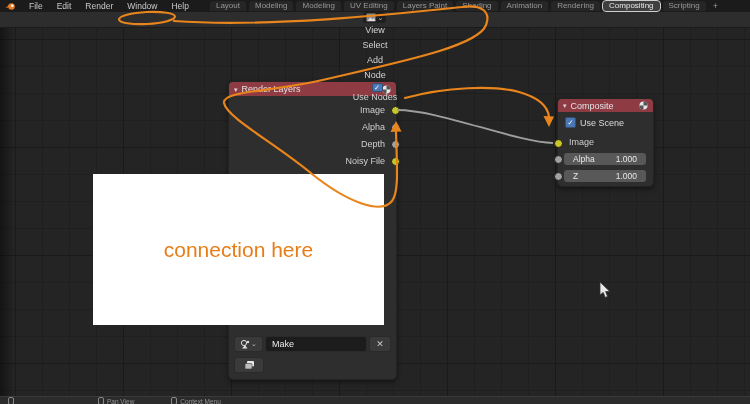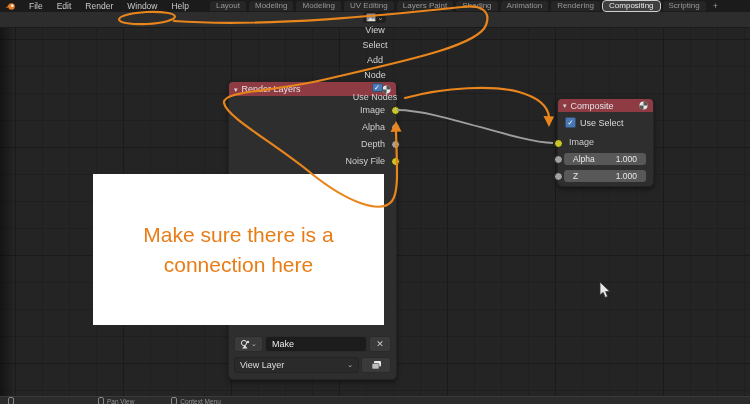--- a/index.html
+++ b/index.html
@@ -162,24 +162,20 @@
           <circle cx="4" cy="4" r="2.6" fill="none" stroke="#ddd" stroke-width="1"></circle>
           <circle cx="8" cy="3" r="1.2" fill="#ddd"></circle>
           <path d="M2 9.5 L5 6 L7.5 9.5 Z" fill="#ddd"></path>
         </svg>
         <span class="chev">⌄</span>
       </div>
       <div class="scene-field">Make</div>
       <div class="wbtn x-btn">✕</div>
     </div>
     <div class="rl-row" style="top:275px;">
-      <div class="dropdown">
-        <span class="dd-label">View Layer</span>
-        <span class="chev">⌄</span>
-      </div>
       <div class="wbtn" style="width:28px;">
         <svg width="11" height="10" viewBox="0 0 11 10">
           <rect x="3" y="1" width="7" height="5.5" rx="1" fill="#e8e8e8"></rect>
           <rect x="1" y="3.5" width="7" height="5.5" rx="1" fill="#bdbdbd" stroke="#3a3a3a" stroke-width="0.6"></rect>
         </svg>
       </div>
     </div>
   </div>
 
   <div class="node" style="left:557px;top:98px;width:95px;height:87px;">
@@ -187,21 +183,21 @@
       <span class="tri">▾</span>
       <span class="hdr-title">Composite</span>
       <svg class="sphere-icon" viewBox="0 0 10 10">
         <circle cx="5" cy="5" r="4.5" fill="#e6e6e6"></circle>
         <path d="M5 5 L5 0.5 A4.5 4.5 0 0 1 9.5 5 Z" fill="#555"></path>
         <path d="M5 5 L0.5 5 A4.5 4.5 0 0 0 5 9.5 Z" fill="#555"></path>
       </svg>
     </div>
     <div style="position:absolute;left:7px;top:18px;display:flex;align-items:center;">
       <span class="checkbox" style="margin:0 4px 0 0;">✓</span>
-      <span style="font-size:9px;color:#dcdcdc;">Use Select</span>
+      <span style="font-size:9px;color:#dcdcdc;">Use Scene</span>
     </div>
     <span class="in-label" style="top:37px;">Image</span>
     <div class="val-field" style="top:54px;">
       <span>Alpha</span>
       <span>1.000</span>
     </div>
     <div class="val-field" style="top:71px;">
       <span>Z</span>
       <span>1.000</span>
     </div>
@@ -209,21 +205,20 @@
     <span class="socket sock-gray" style="left:-4px;top:56px;"></span>
     <span class="socket sock-gray" style="left:-4px;top:73px;"></span>
   </div>
 
   <svg class="wires">
     <path d="M 397,110 C 440,110 515,142 553,143" fill="none" stroke="#9e9e9e" stroke-width="1.8"></path>
   </svg>
 
   <div class="whitebox">
     <div class="ann-text">
-      <div>Make sure there is a</div>
       <div>connection here</div>
     </div>
   </div>
 
   <svg class="annot">
     <g stroke="#e8851c" stroke-width="2.2" fill="none" stroke-linecap="round">
       <ellipse cx="147" cy="18" rx="28" ry="6" transform="rotate(-3 147 18)"></ellipse>
       <path d="M 174,21
                C 270,28 405,13 462,7
                C 482,4 491,12 486,25

